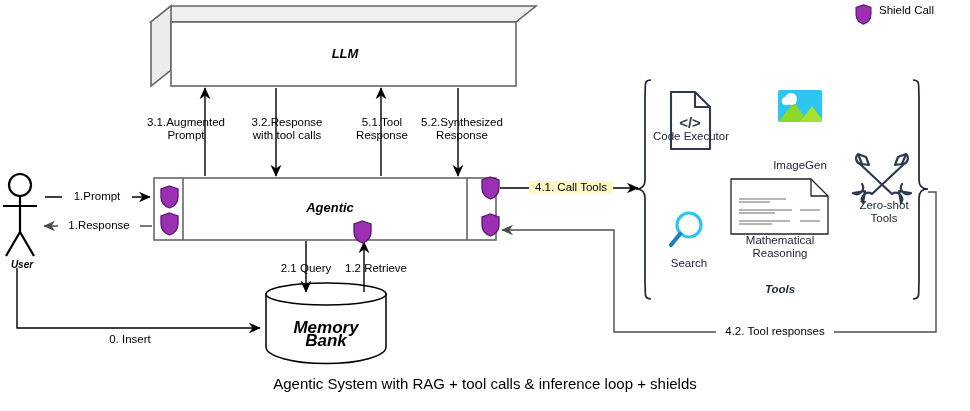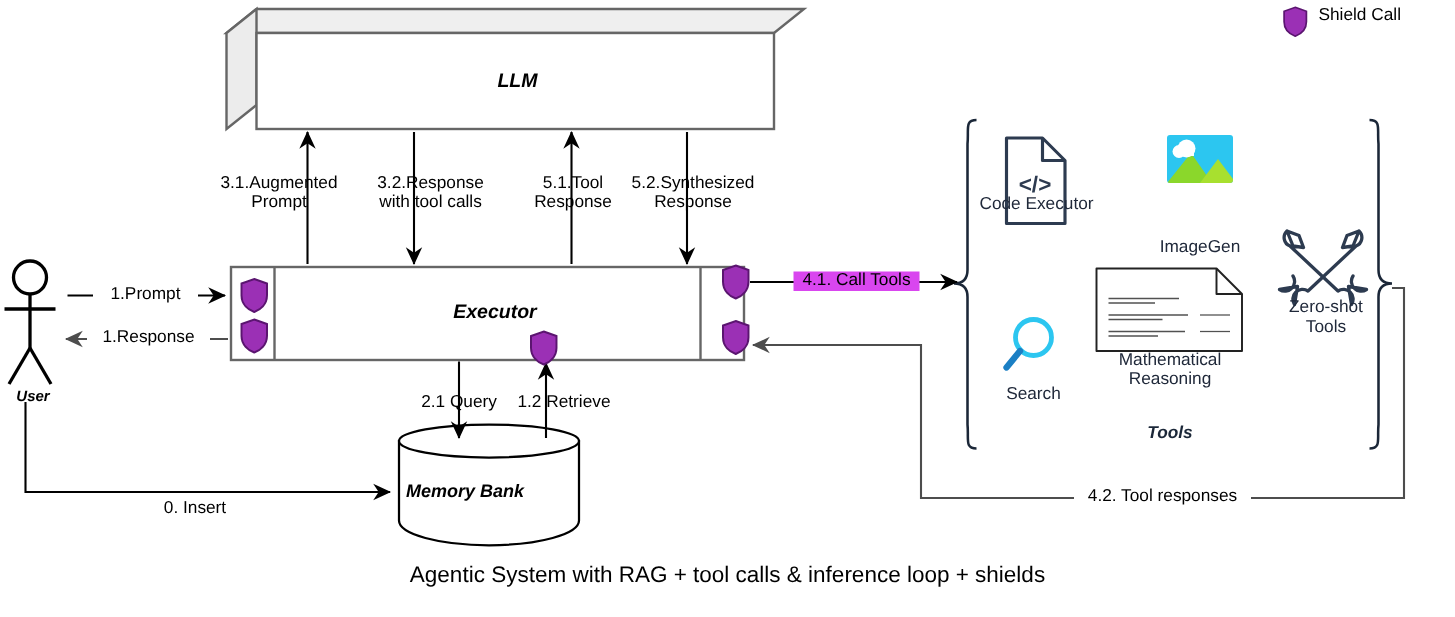--- a/index.html
+++ b/index.html
@@ -150,34 +150,34 @@
 <div class="abs" style="left:855px;top:4px;display:flex;align-items:flex-start;gap:7px;">
   <span>
     <svg width="17" height="21" viewBox="0 0 19 24">
         <path d="M9.5,1 L18,4 L18,12 C18,18 13.5,21.5 9.5,23 C5.5,21.5 1,18 1,12 L1,4 Z" fill="#9B30B5" stroke="#5b1570" stroke-width="1.3"></path>
       </svg>
   </span>
   <span class="legend-txt">Shield Call</span>
 </div>
 
 <div class="abs lbl bold" style="left:300px;top:47px;width:90px;font-size:13px;">LLM</div>
-<div class="abs lbl bold" style="left:280px;top:201px;width:100px;font-size:13px;">Executor</div>
-<div class="abs lbl bold" style="left:255px;top:321px;width:110px;font-size:12px;">Memory Bank</div>
+<div class="abs lbl bold" style="left:280px;top:201px;width:100px;font-size:13px;">Agentic</div>
+<div class="abs lbl bold" style="left:271px;top:321px;width:110px;font-size:17px;">Memory Bank</div>
 <div class="abs lbl bold" style="left:0px;top:258px;width:44px;font-size:10px;text-align:center;">User</div>
 <div class="abs lbl bold tool-cap" style="left:740px;top:283px;width:80px;font-weight:bold;color:#1b2738;">Tools</div>
 
 <div class="abs lbl" style="left:85px;top:321px;width:90px;background:#fff;margin-top:12px;">0. Insert</div>
 <div class="abs lbl" style="left:62px;top:190px;width:70px;background:#fff;">1.Prompt</div>
 <div class="abs lbl" style="left:270px;top:262px;width:72px;">2.1 Query</div>
 <div class="abs lbl" style="left:334px;top:262px;width:84px;">1.2 Retrieve</div>
 <div class="abs lbl" style="left:142px;top:116px;width:88px;">3.1.Augmented
 Prompt</div>
 <div class="abs lbl" style="left:239px;top:116px;width:96px;">3.2.Response
 with tool calls</div>
-<div class="abs lbl" style="left:529px;top:181px;width:84px;background:#d946ef;text-align:center;">4.1. Call Tools</div>
+<div class="abs lbl" style="left:529px;top:181px;width:84px;background:#fef9c3;text-align:center;">4.1. Call Tools</div>
 <div class="abs lbl" style="left:716px;top:325px;width:118px;background:#fff;">4.2. Tool responses</div>
 <div class="abs lbl" style="left:345px;top:116px;width:74px;">5.1.Tool
 Response</div>
 <div class="abs lbl" style="left:413px;top:116px;width:98px;">5.2.Synthesized
 Response</div>
 <div class="abs lbl" style="left:58px;top:219px;width:82px;background:#fff;">1.Response</div>
 
 <div class="abs tool-cap" style="left:645px;top:130px;width:92px;">Code Executor</div>
 <div class="abs tool-cap" style="left:760px;top:124px;width:80px;margin-top:35px;">ImageGen</div>
 <div class="abs tool-cap" style="left:657px;top:257px;width:64px;">Search</div>

